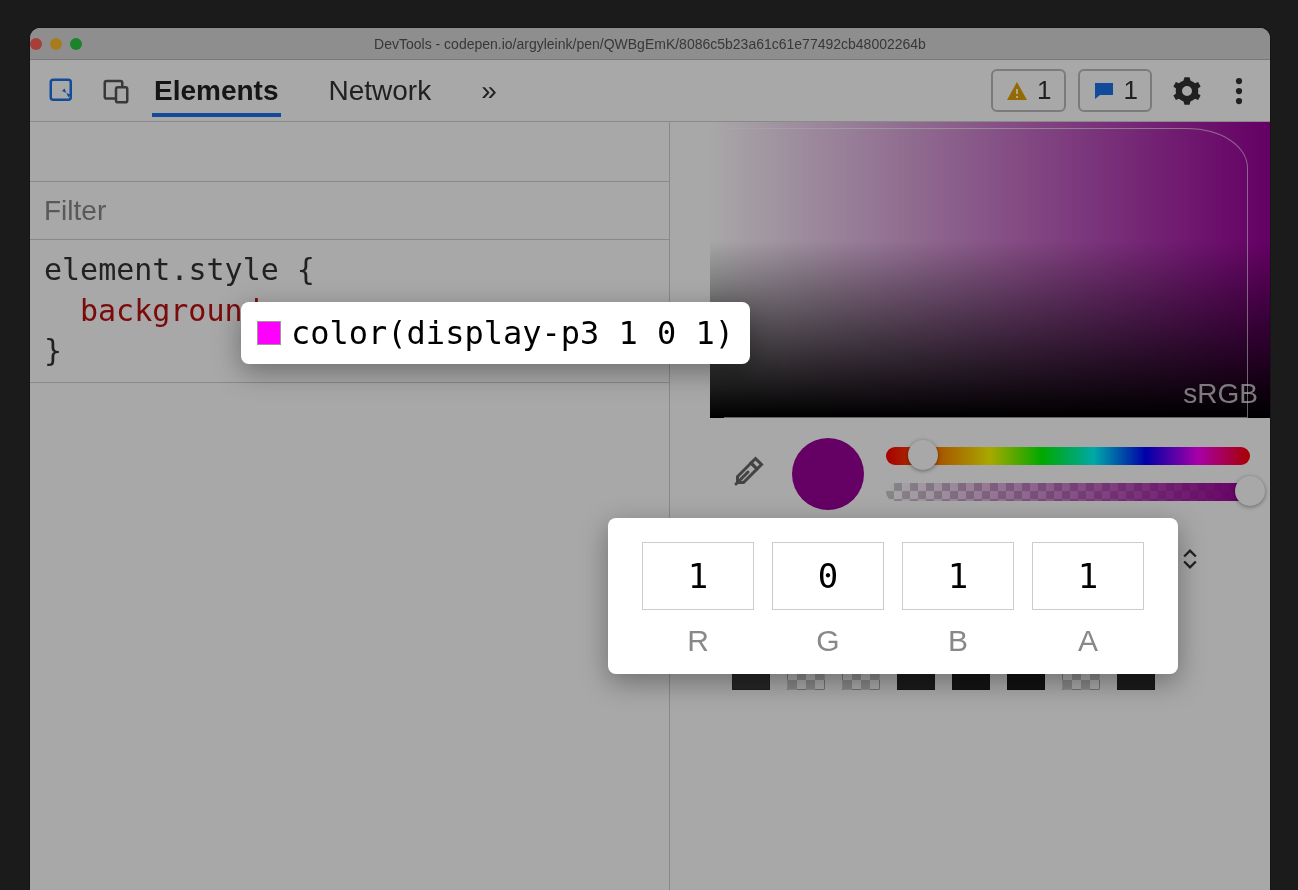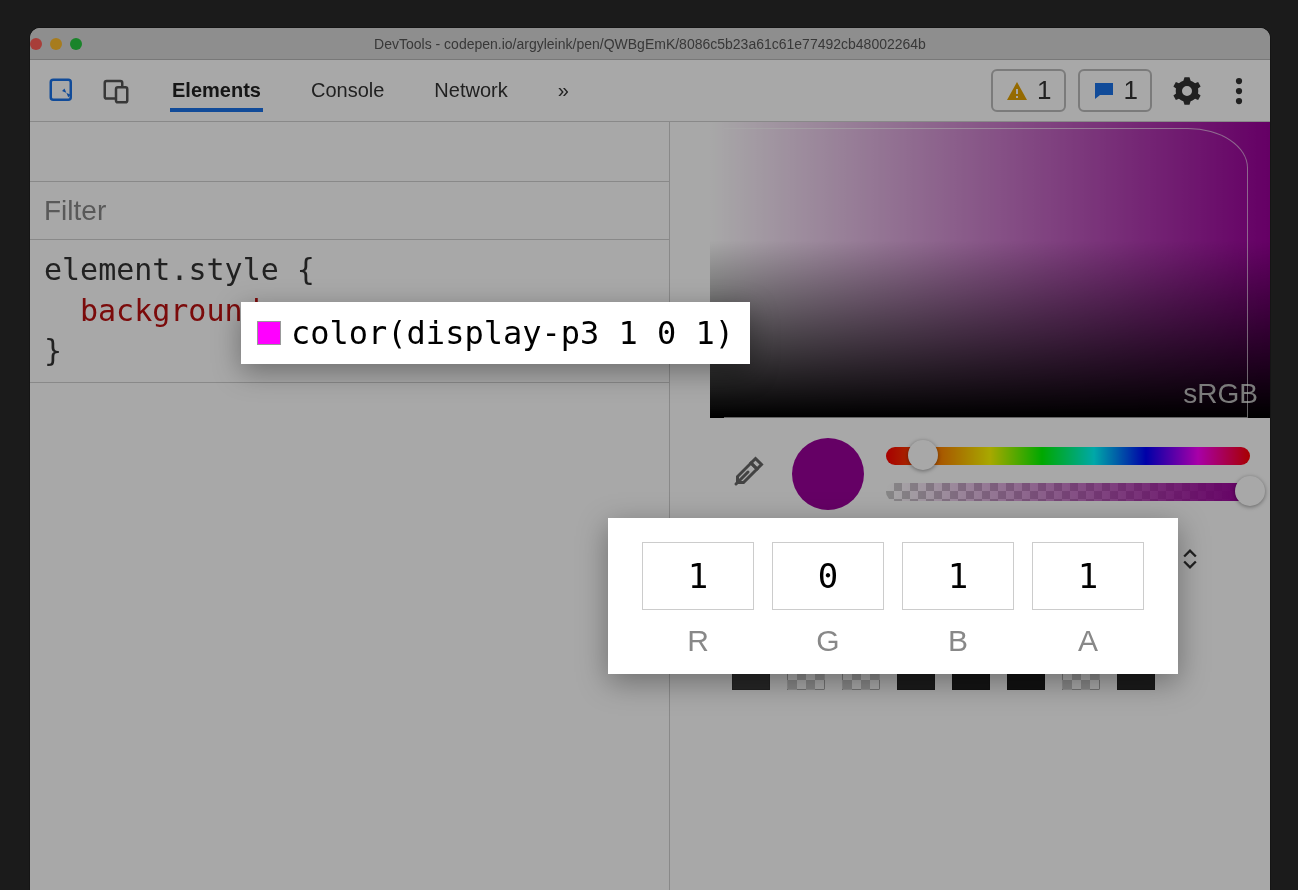--- a/index.html
+++ b/index.html
@@ -54,21 +54,21 @@
     border-bottom: 1px solid #d0d0d0;
     display:flex;
     align-items:center;
     padding: 0 14px;
     gap: 18px;
   }
   .toolbar .iconbtn {
     width:36px; height:36px; display:flex; align-items:center; justify-content:center;
     color:#555;
   }
-  .tabs { display:flex; gap:46px; font-size:20px; color:#333; margin-left:18px; }
+  .tabs { display:flex; gap:46px; font-size:28px; color:#333; }
   .tab { padding: 10px 2px; cursor:pointer; }
   .tab.active { font-weight:600; color:#222; box-shadow: inset 0 -4px 0 #1a73e8; }
   .spacer { flex:1; }
   .badge-group { display:flex; gap:12px; align-items:center; }
   .badge {
     border:2px solid #bbb; border-radius:6px;
     padding: 4px 12px; display:flex; align-items:center; gap:8px;
     font-size:26px; color:#333;
   }
   .gear, .kebab { width:34px; height:34px; display:flex; align-items:center; justify-content:center; color:#333; }
@@ -90,21 +90,21 @@
     font-size: 30px;
     color:#333;
     line-height: 1.35;
     border-bottom:1px solid #d0d0d0;
   }
   .styles .prop { color:#b11; }
   .indent { padding-left: 36px; }
 
   
   .popover {
-    position:absolute; background:#fff; border-radius:0;
+    position:absolute; background:#fff; border-radius:8px;
     box-shadow: 0 8px 28px rgba(0,0,0,.35);
     z-index:100;
   }
   .value-pop {
     left:241px; top:302px;
     padding: 12px 16px;
     display:flex; align-items:center; gap:10px;
     font-family: ui-monospace, Menlo, Consolas, monospace;
     font-size: 32px;
   }
@@ -209,21 +209,20 @@
     </div>
     <div class="iconbtn">
       <svg width="30" height="30" viewBox="0 0 24 24" fill="none" stroke="#555" stroke-width="2">
         <rect x="3" y="4" width="14" height="14" rx="1.5"></rect>
         <rect x="12" y="9" width="9" height="12" rx="1.5" fill="#fff"></rect>
       </svg>
     </div>
 
     <div class="tabs">
       <div class="tab active">Elements</div>
-      <div class="tab">Console</div>
       <div class="tab">Network</div>
       <div class="tab">»</div>
     </div>
 
     <div class="spacer"></div>
 
     <div class="badge-group">
       <div class="badge">
         <svg width="24" height="24" viewBox="0 0 24 24">
             <path fill="#e2a100" d="M12 3 2 21h20z"></path>

